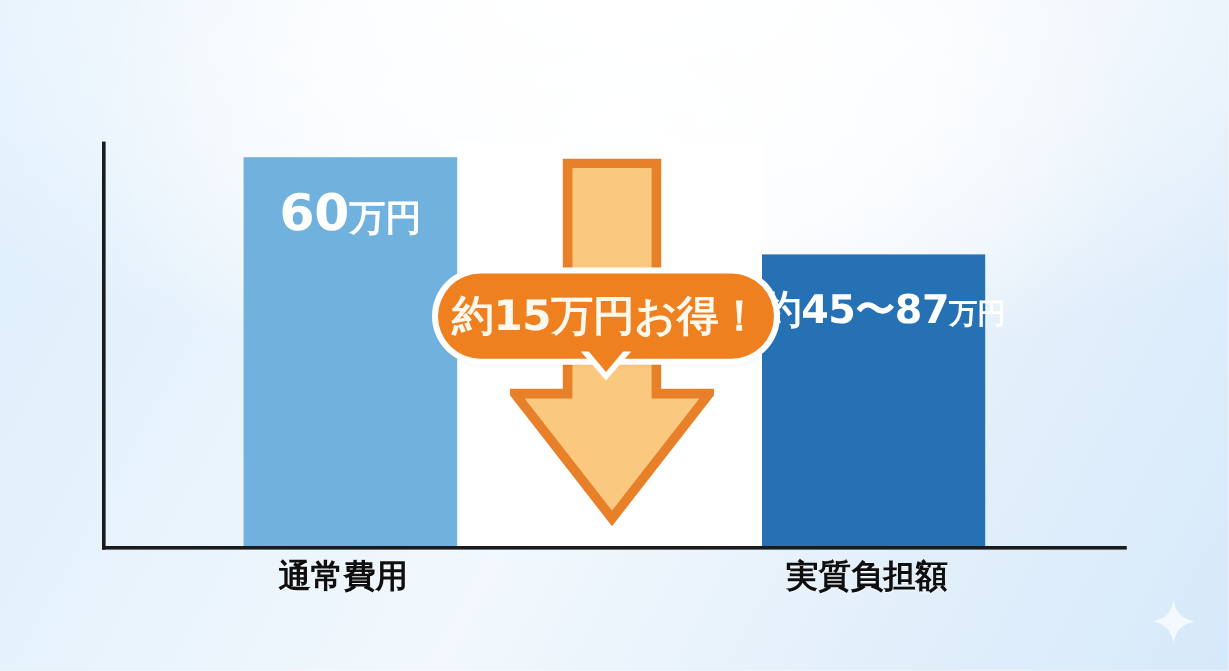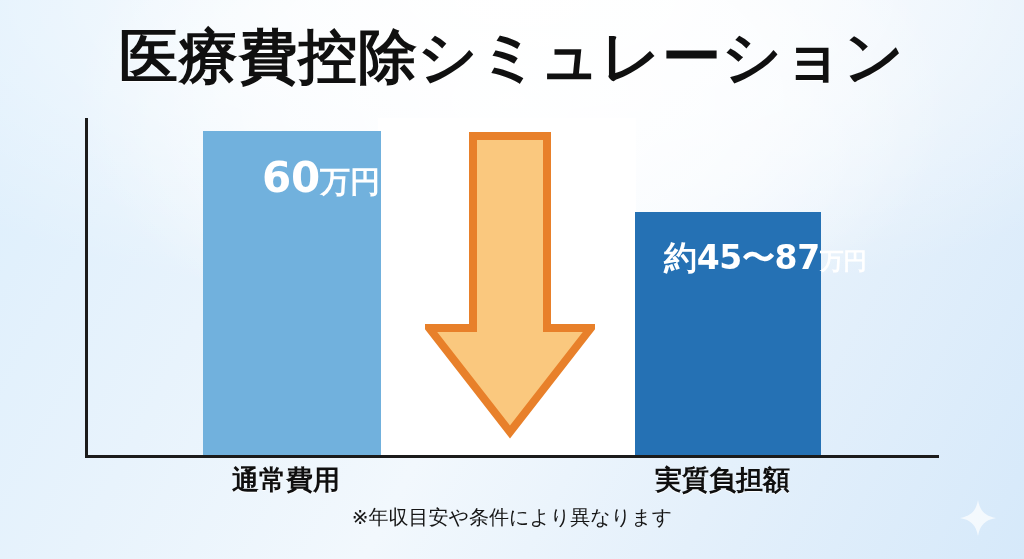--- a/index.html
+++ b/index.html
@@ -105,21 +105,20 @@
     background: #2571b4;
   }
   .bar-value {
     position: absolute;
     left: 0;
     width: 100%;
     text-align: center;
     color: #ffffff;
     font-weight: 700;
     white-space: nowrap;
-    padding-left: 29px;
   }
   .bar-normal .bar-value {
     top: 22px;
     font-size: 42px;
     letter-spacing: -0.005em;
   }
   .bar-actual .bar-value {
     top: 24px;
     font-size: 33px;
     letter-spacing: -0.01em;
@@ -232,21 +231,20 @@
     pointer-events: none;
   }
 </style>
 </head>
 <body>
 
 <div class="slide">
 
   <div class="bg-glow"></div>
 
-  <div class="title">医療費控除シミュレーション</div>
 
   <div class="plot">
 
     <div class="mid-panel"></div>
 
     <div class="axis-y"></div>
     <div class="axis-x"></div>
 
     <div class="bar bar-normal">
       <div class="bar-value">
@@ -259,27 +257,31 @@
         <span>約45〜87</span><span class="unit">万円</span>
       </div>
     </div>
 
     <div class="arrow">
       <svg viewBox="0 0 170 308" xmlns="http://www.w3.org/2000/svg" aria-hidden="true">
         <polygon points="48,4 122,4 122,196 166,196 85,300 4,196 48,196" fill="#fac87e" stroke="#e8802a" stroke-width="8" stroke-linejoin="miter"></polygon>
       </svg>
     </div>
 
+    <div class="badge">
+      <div class="badge-shape"></div>
+      <div class="badge-tail"></div>
+      <div class="badge-text">約15万円お得！</div>
+    </div>
   </div>
 
   <div class="cat-label cat-actual">実質負担額</div>
 
   <div class="cat-label cat-normal">通常費用</div>
 
-  <div class="footnote">※年収目安や条件により異なります</div>
 
   <div class="sparkle">
     <svg viewBox="0 0 40 40" xmlns="http://www.w3.org/2000/svg" aria-hidden="true">
       <path d="M20 2 C22 13 27 18 38 20 C27 22 22 27 20 38 C18 27 13 22 2 20 C13 18 18 13 20 2 Z" fill="#ffffff" opacity="0.9"></path>
     </svg>
   </div>
 
 </div>
 
 </body></html>

